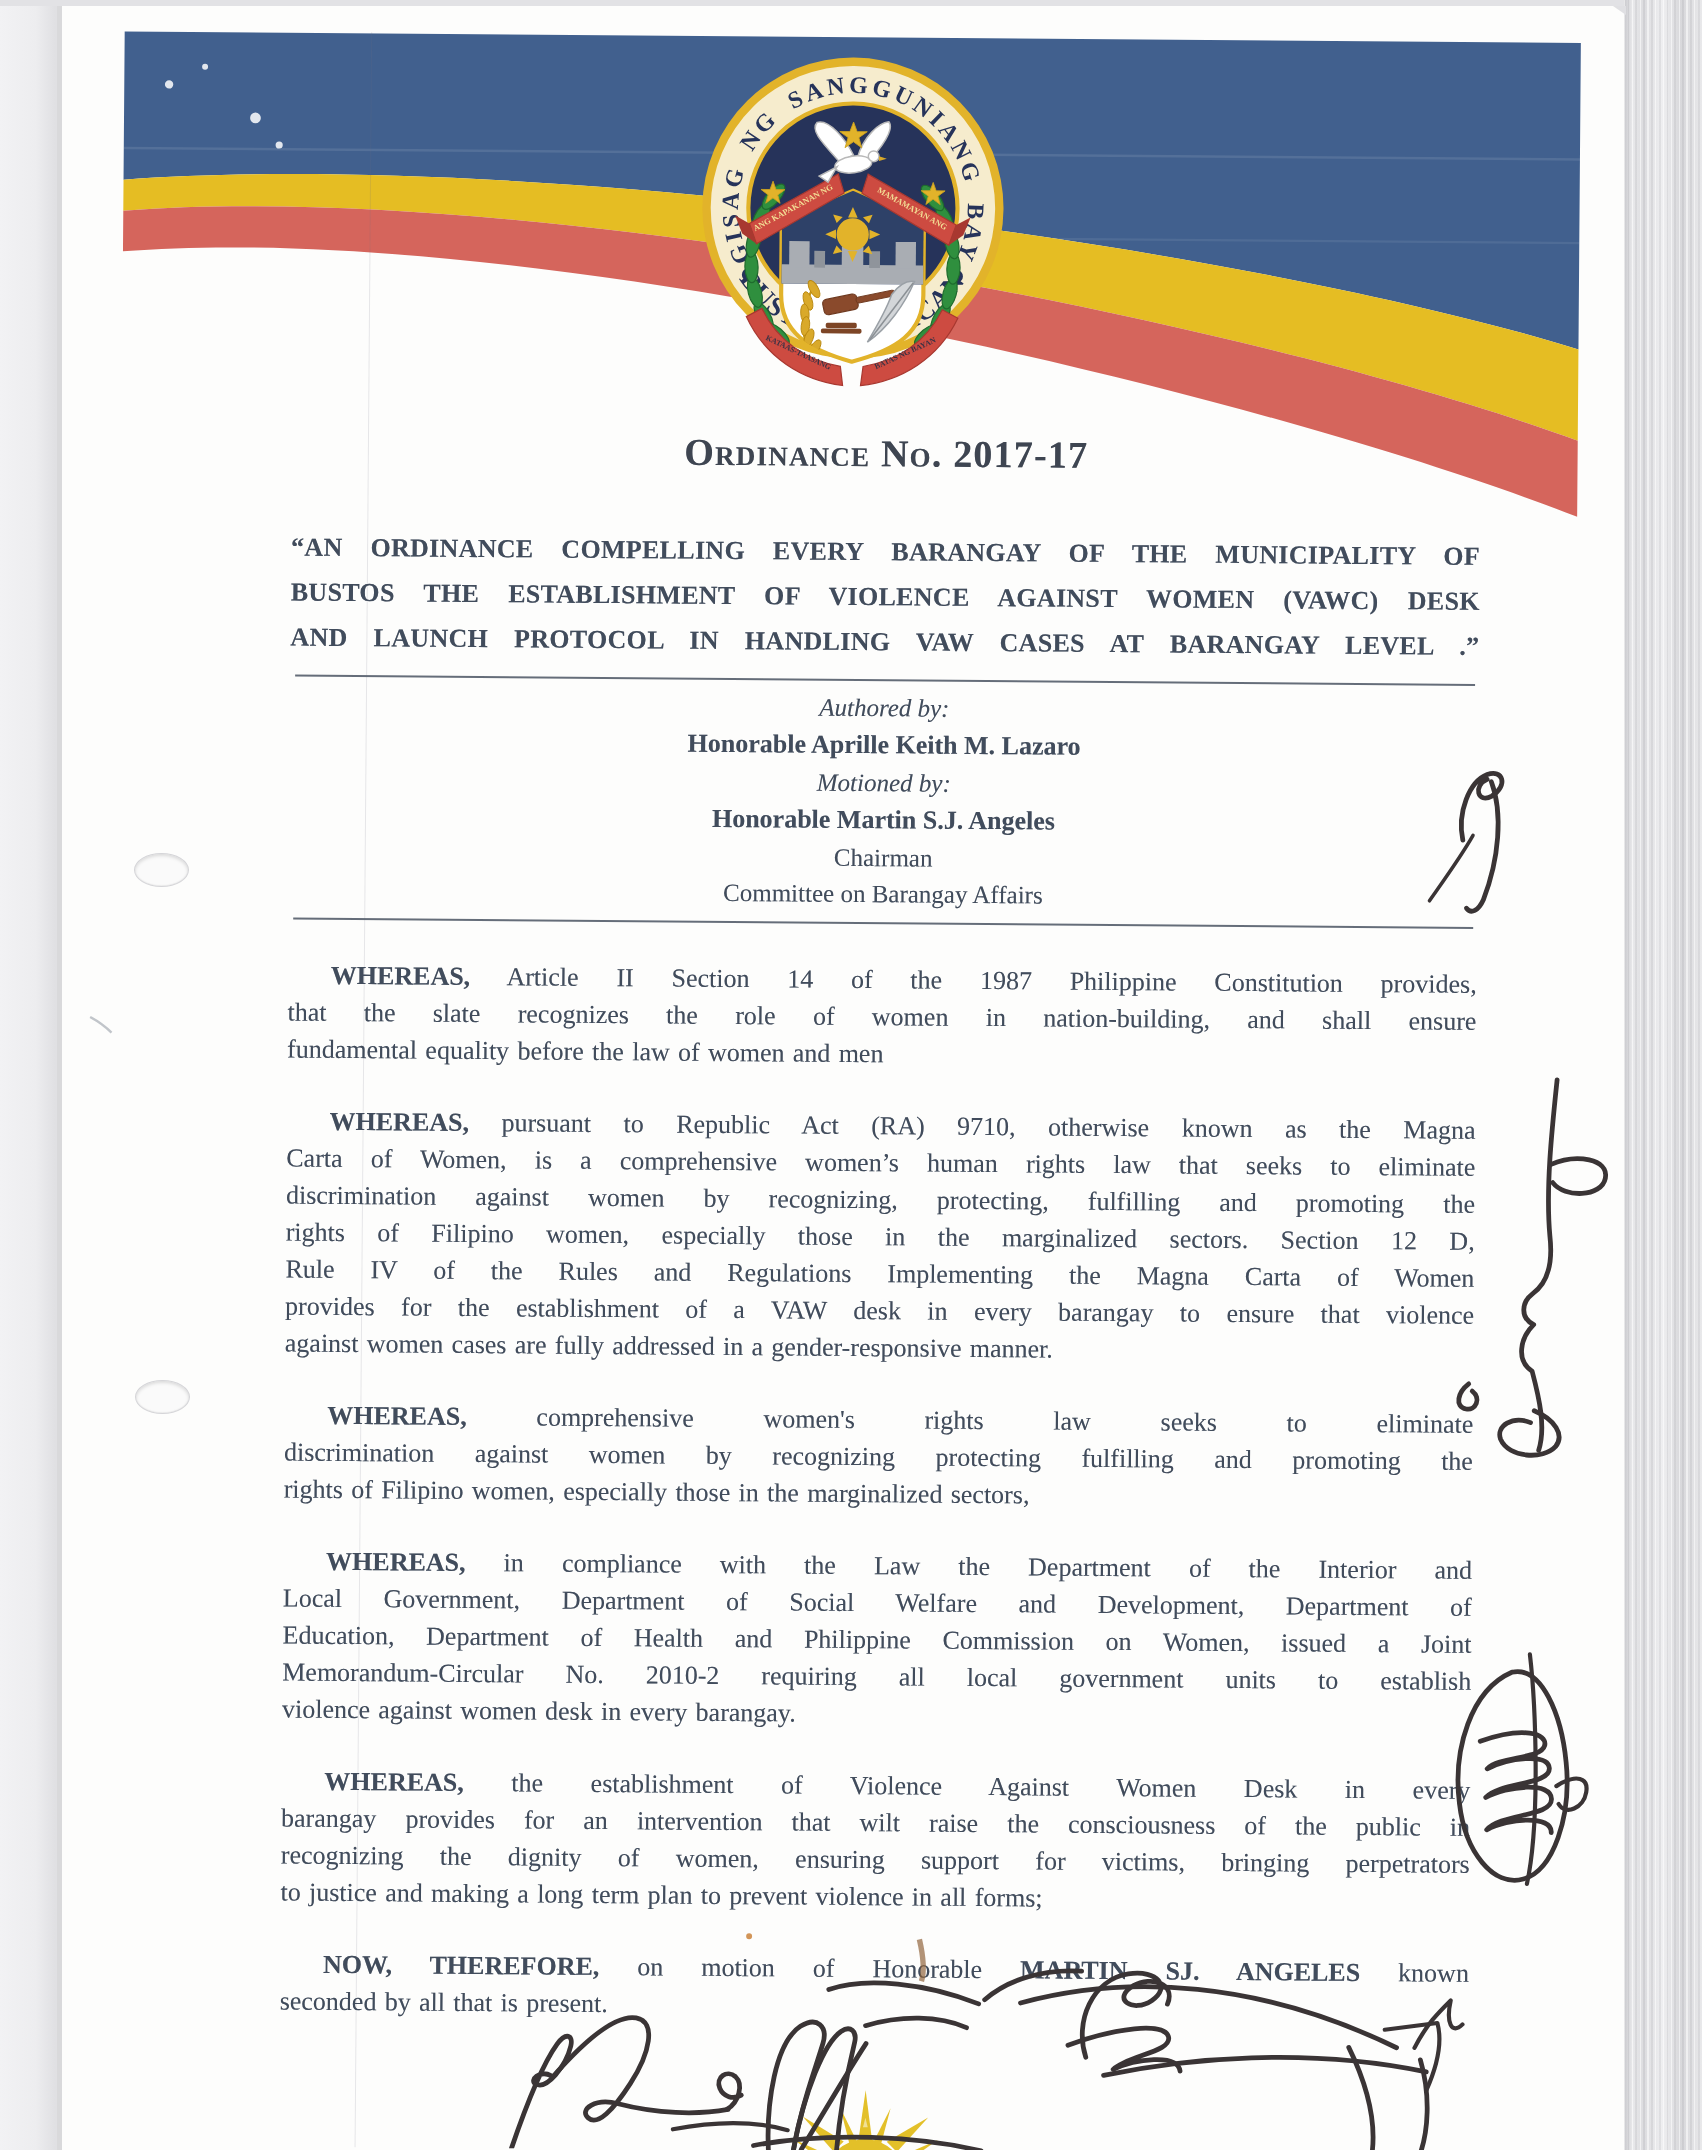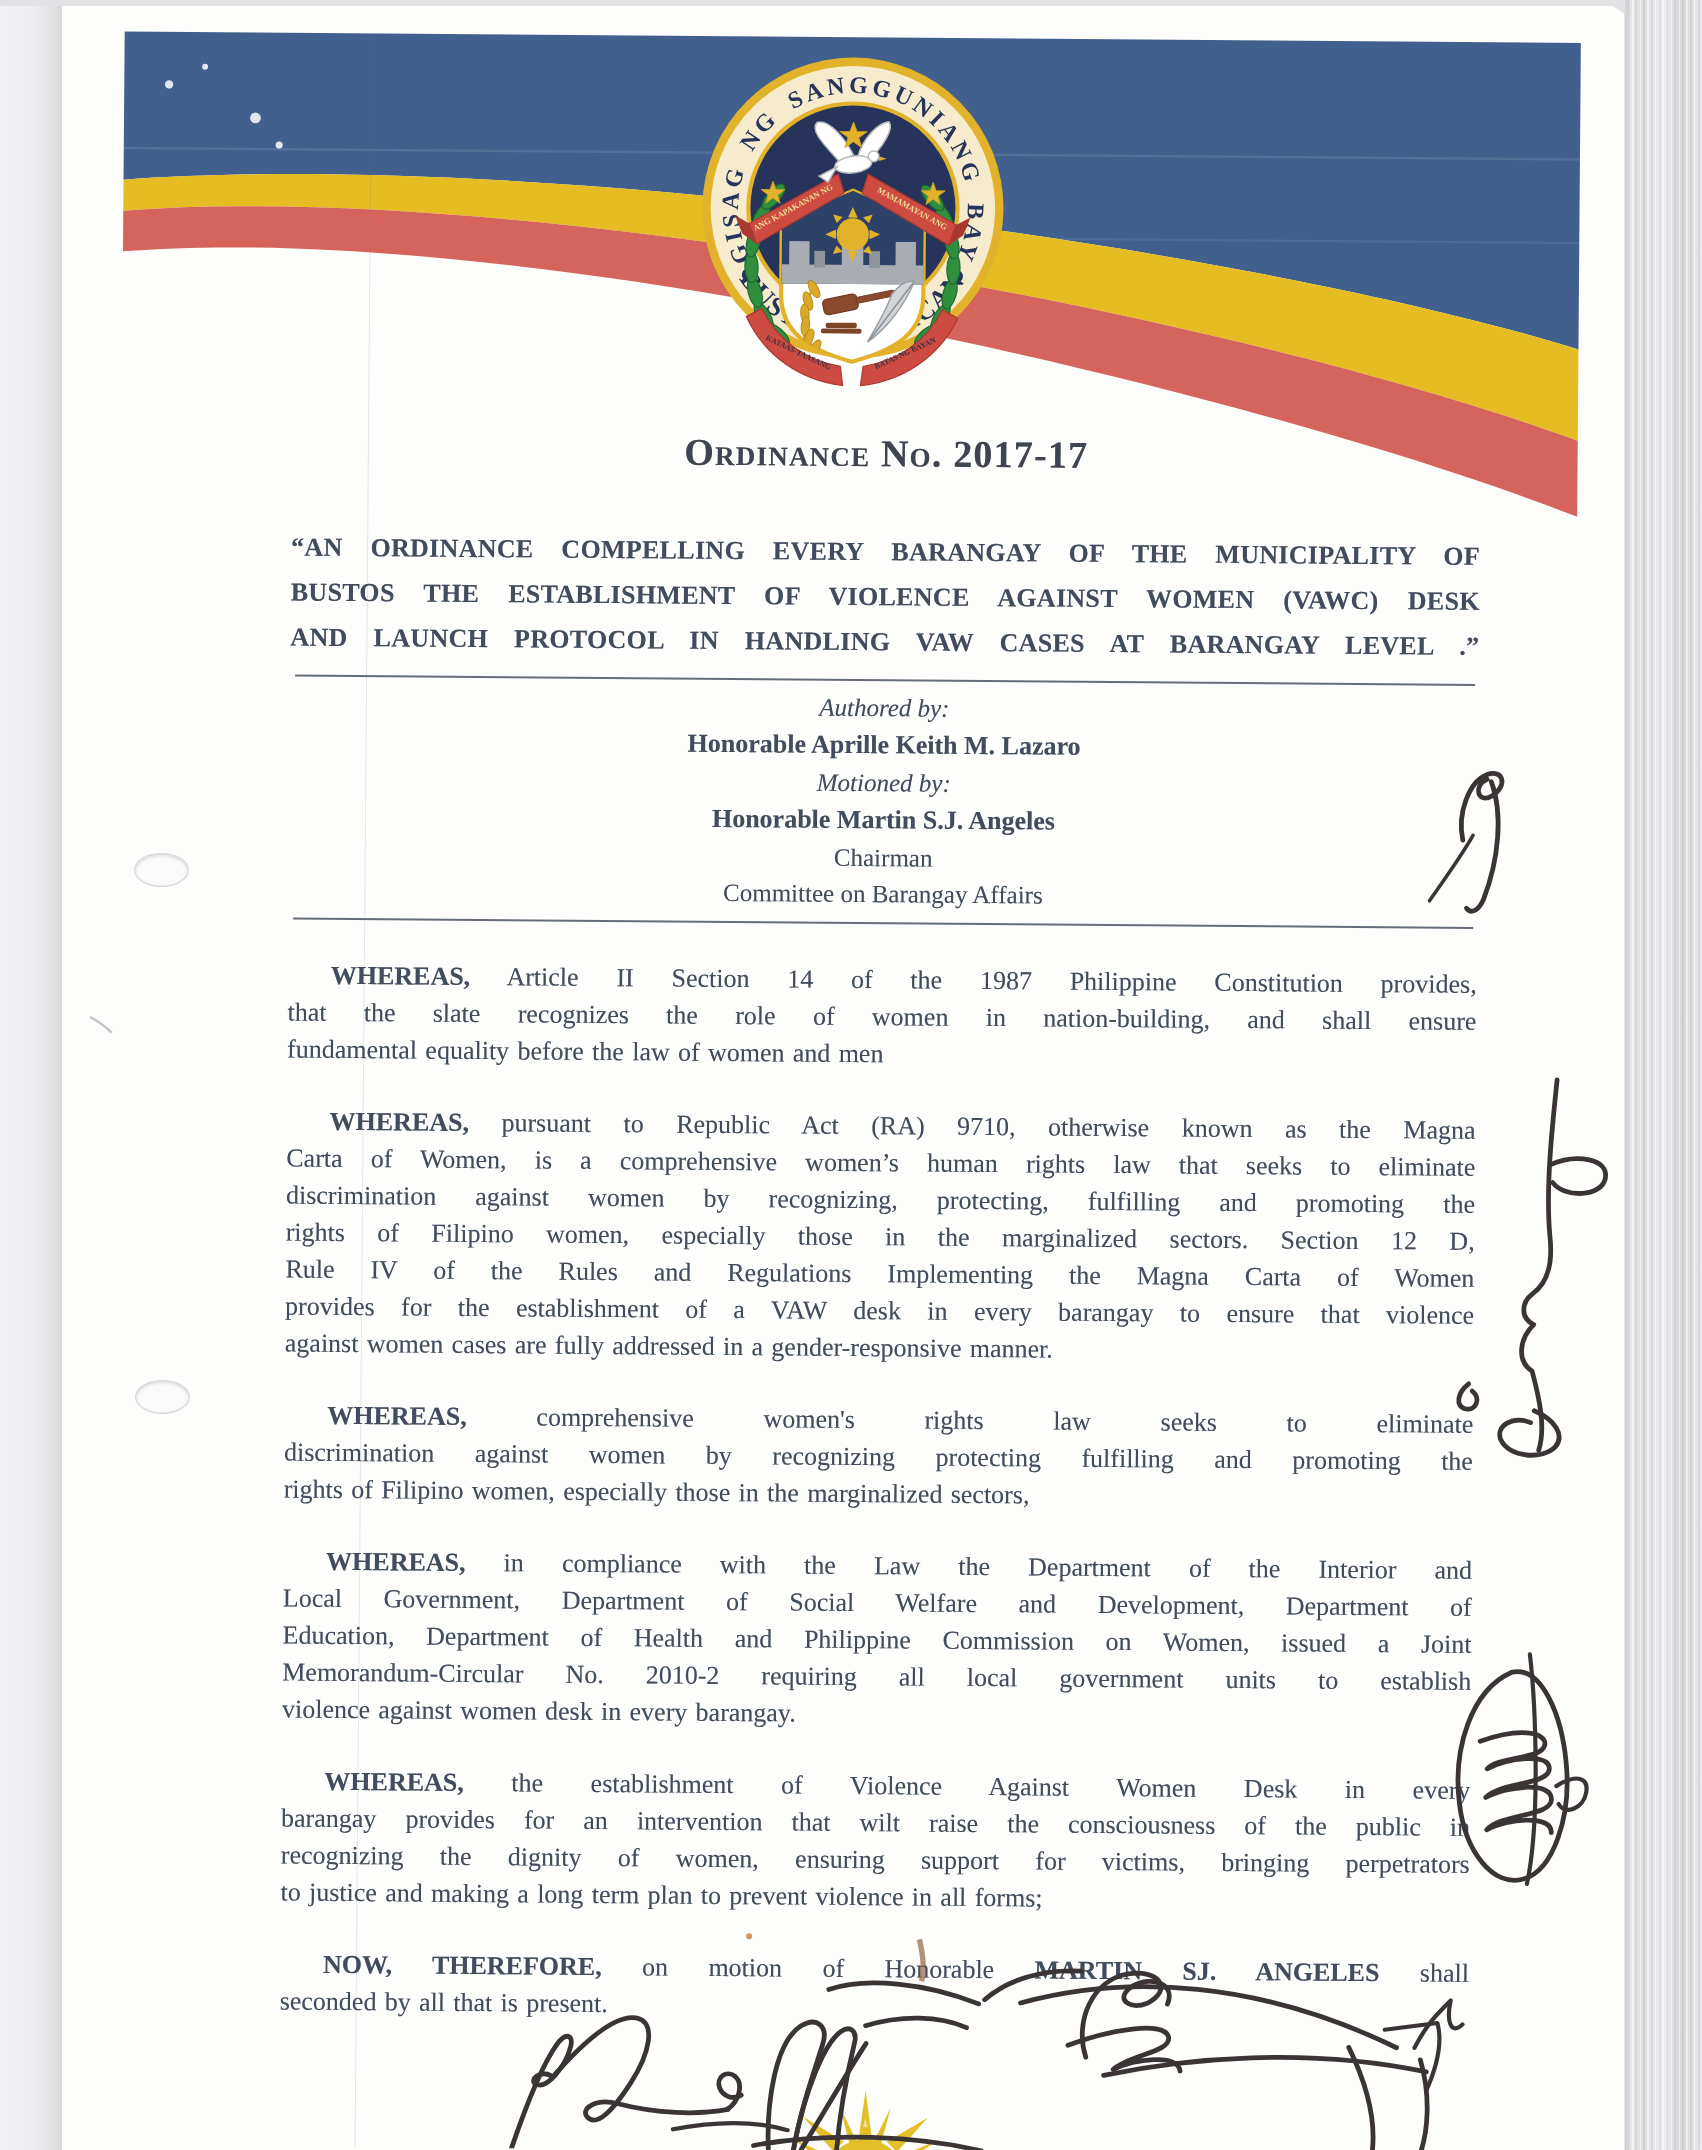--- a/index.html
+++ b/index.html
@@ -266,21 +266,21 @@
           <div class="line"><span>Memorandum-Circular No. 2010-2 requiring all local government units to establish</span></div>
           <div class="line last"><span>violence against women desk in every barangay.</span></div>
         </div>
         <div class="para">
           <div class="line indent"><span class="b">WHEREAS,</span><span> the establishment of Violence Against Women Desk in every</span></div>
           <div class="line"><span>barangay provides for an intervention that wilt raise the consciousness of the public in</span></div>
           <div class="line"><span>recognizing the dignity of women, ensuring support for victims, bringing perpetrators</span></div>
           <div class="line last"><span>to justice and making a long term plan to prevent violence in all forms;</span></div>
         </div>
         <div class="para">
-          <div class="line indent"><span class="b">NOW, THEREFORE,</span><span> on motion of Honorable </span><span class="b">MARTIN SJ. ANGELES</span><span> shall</span></div>
+          <div class="line indent"><span class="b">NOW, THEREFORE,</span><span> on motion of Honorable </span><span class="b">MARTIN SJ. ANGELES</span><span> known</span></div>
           <div class="line last"><span>seconded by all that is present.</span></div>
         </div>
       </div>
 
     <svg class="overlay-svg" width="1703" height="2151" viewBox="0 0 2850 3600">
 
       <g style="fill:var(--sun-yellow)">
         <circle cx="1462" cy="3648" r="68"></circle>
         <path d="M1450,3586 L1474,3586 L1462,3498 Z"></path>
         <path d="M1409,3601 L1426,3584 L1357,3543 Z"></path>

